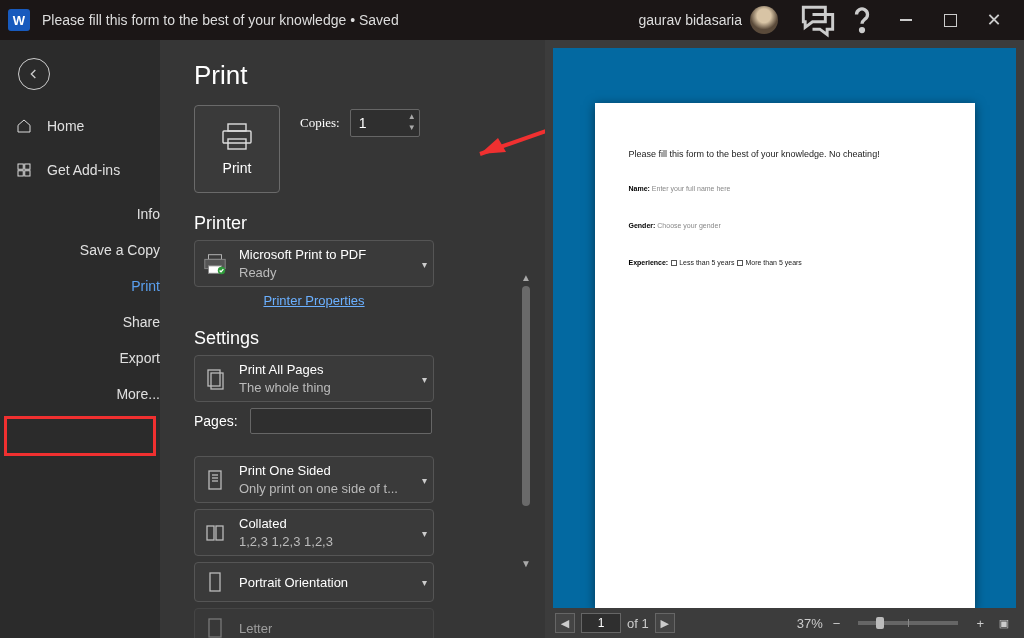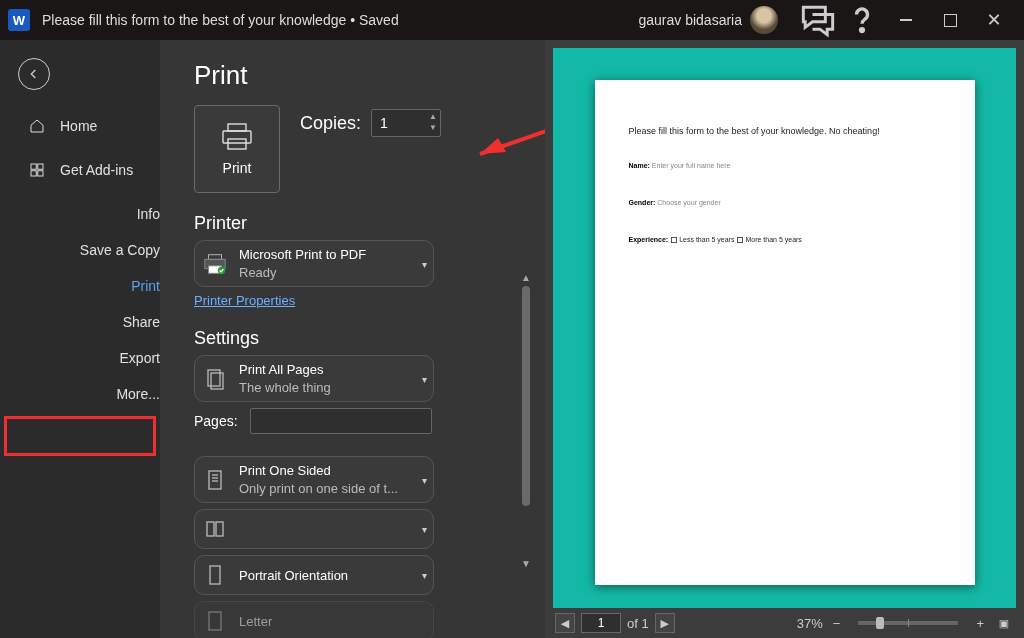--- a/index.html
+++ b/index.html
@@ -17,69 +17,69 @@
   .tb-icon.square::before{content:""; width:11px; height:11px; border:1.5px solid #ccc;}
   .tb-icon.x { font-size:18px; }
 
   
   .main { display:flex; height:598px; }
 
   
   .sidebar { width:160px; background:#2b2b2b; padding-top:10px; }
   .back-circle { width:32px; height:32px; border:1.5px solid #ccc; border-radius:50%; display:flex; align-items:center; justify-content:center; margin:8px 0 18px 18px;}
   .back-circle svg{ width:16px; height:16px; stroke:#ccc;}
-  .side-item{ display:flex; align-items:center; height:36px; padding-left:28px; font-size:14px; color:#e0e0e0; gap:14px;}
+  .side-item{ display:flex; align-items:center; height:36px; padding-left:15px; font-size:14px; color:#e0e0e0; gap:14px;}
   .side-item.sub{ padding-left:46px;justify-content:flex-end; }
   .side-item.active{ color:#5aa0f0; }
   .side-icon{ width:18px; height:18px; display:flex; align-items:center; justify-content:center;}
   .side-icon svg{ width:18px; height:18px; stroke:#e0e0e0; fill:none; stroke-width:1.3;}
   .side-spacer{height:8px;}
   .red-box{ position:absolute; left:4px; top:416px; width:152px; height:40px; border:3px solid #f03030; pointer-events:none;}
 
   
   .center { width:385px; background:#363636; padding:20px 0 0 34px; position:relative; overflow:hidden;}
   .page-title{ font-size:26px; font-weight:400; margin-bottom:14px;}
   .print-btn-row{ display:flex; align-items:flex-start; gap:20px;}
   .print-btn{ width:86px; height:88px; border:1px solid #6a6a6a; border-radius:4px; display:flex; flex-direction:column; align-items:center; justify-content:center; gap:8px; background:#3a3a3a;}
   .print-btn svg{ width:36px; height:30px; stroke:#ddd; fill:none; stroke-width:1.4;}
   .print-btn-label{ font-size:14px;}
   .copies-row{ display:flex; align-items:center; gap:10px; margin-top:4px;}
-  .copies-label{ font-size:18px;}
+  .copies-label{ font-size:13px;font-family:Liberation Serif, serif;}
   .copies-input{ width:70px; height:28px; background:#2f2f2f; border:1px solid #666; color:#fff; padding:0 20px 0 8px; font-size:14px; border-radius:2px;}
   .spinner{ position:relative; }
   .spin-btns{ position:absolute; right:2px; top:2px; display:flex; flex-direction:column; gap:0;}
   .spin-btns div{ width:12px; height:11px; display:flex; align-items:center; justify-content:center; color:#aaa; font-size:8px;}
 
   .section-title{ font-size:18px; margin-top:20px; margin-bottom:6px;}
 
-  .combo{ width:240px; border:1px solid #555; background:#3a3a3a; border-radius:10px; display:flex; align-items:center; padding:5px 6px; gap:10px; position:relative; margin-bottom:6px;}
+  .combo{ width:240px; border:1px solid #555; background:#3a3a3a; border-radius:4px; display:flex; align-items:center; padding:5px 6px; gap:10px; position:relative; margin-bottom:6px;}
   .combo-icon{ width:28px; height:28px; display:flex; align-items:center; justify-content:center; flex-shrink:0;}
   .combo-icon svg{ width:26px; height:24px;}
   .combo-text{ display:flex; flex-direction:column; font-size:13px; line-height:1.35; overflow:hidden;}
   .combo-text .sub{ color:#bbb; white-space:nowrap; overflow:hidden; text-overflow:ellipsis; max-width:170px;}
   .combo-chevron{ position:absolute; right:6px; top:50%; transform:translateY(-50%); font-size:10px; color:#ccc;}
-  .link-right{ color:#6bb0ff; text-decoration:underline; font-size:13px; display:block; width:240px; text-align:left; margin-bottom:4px;}
+  .link-right{ color:#6bb0ff; text-decoration:underline; font-size:13px; display:block; width:240px; text-align:center; margin-bottom:4px;}
 
   .pages-row{ display:flex; align-items:center; gap:8px; margin-bottom:22px;}
   .pages-label{ font-size:14px; width:48px;}
   .pages-input{ width:182px; height:26px; background:#2f2f2f; border:1px solid #666; border-radius:2px;}
 
   
   .vscroll{ position:absolute; top:232px; right:14px; width:10px; height:300px; display:flex; flex-direction:column; align-items:center;}
   .vscroll .arrow{ color:#aaa; font-size:10px; height:14px;}
   .vscroll .track{ flex:1; width:8px; background:transparent; position:relative;}
   .vscroll .thumb{ position:absolute; top:0; width:8px; height:220px; background:#6a6a6a; border-radius:4px;}
 
   
   .arrow-anno{ position:absolute; top:56px; left:290px; pointer-events:none;}
   .arrow-anno svg{ width:190px; height:70px;}
 
   
   .preview{ flex:1; background:#3c3c3c; display:flex; flex-direction:column; }
-  .preview-canvas{ flex:1; background:#14b8a6; margin:8px 8px 0 8px; display:flex; align-items:center; justify-content:center; padding-top:8px; overflow:hidden;}
+  .preview-canvas{ flex:1; background:#0369a1; margin:8px 8px 0 8px; display:flex; align-items:flex-end; justify-content:center; padding-top:8px; overflow:hidden;}
   .page{ width:380px; height:505px; background:#fff; box-shadow:0 2px 10px rgba(0,0,0,0.5); color:#222; padding:46px 34px; font-size:8px;}
   .page .hline{ font-size:9px; margin-bottom:26px;}
   .page .field{ margin-bottom:30px; font-size:7px;}
   .page .field b{ color:#000;}
   .page .field span{ color:#888;}
   .page .exp{ font-size:7px;}
   .page .exp b{ color:#000;}
   .cbox{ display:inline-block; width:6px; height:6px; border:0.7px solid #555; margin:0 2px 0 3px; vertical-align:middle;}
 
   .preview-footer{ height:30px; display:flex; align-items:center; padding:0 10px; gap:6px; color:#ccc; font-size:13px; background:#3c3c3c;}
@@ -250,20 +250,24 @@
       <span class="combo-chevron">▾</span>
     </div>
 
     <div class="combo">
       <span class="combo-icon">
           <svg viewBox="0 0 24 24" fill="none" stroke="#bbb" stroke-width="1.3">
             <rect x="4" y="5" width="7" height="14"></rect>
             <rect x="13" y="5" width="7" height="14"></rect>
           </svg>
         </span>
+      <span class="combo-text">
+        <span>Collated</span>
+        <span class="sub">1,2,3    1,2,3    1,2,3</span>
+      </span>
       <span class="combo-chevron">▾</span>
     </div>
 
     <div class="combo">
       <span class="combo-icon">
           <svg viewBox="0 0 24 24" fill="none" stroke="#bbb" stroke-width="1.3">
             <rect x="7" y="3" width="10" height="18"></rect>
           </svg>
         </span>
       <span class="combo-text">

